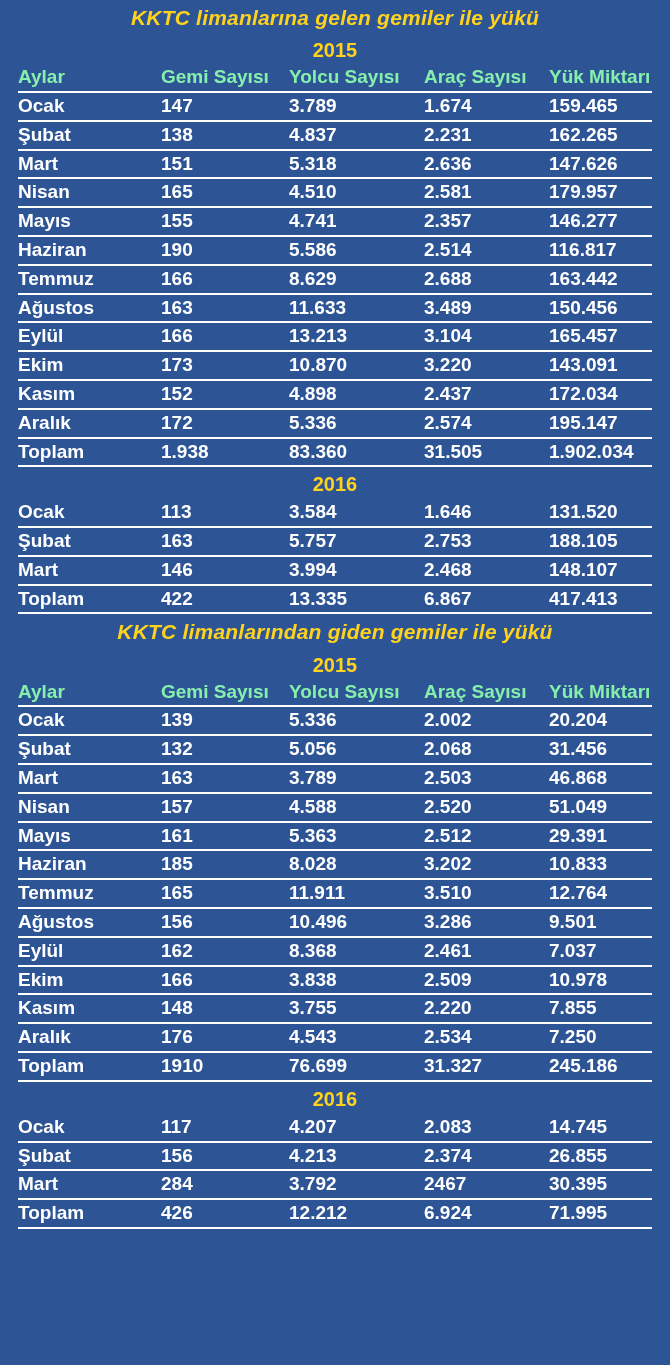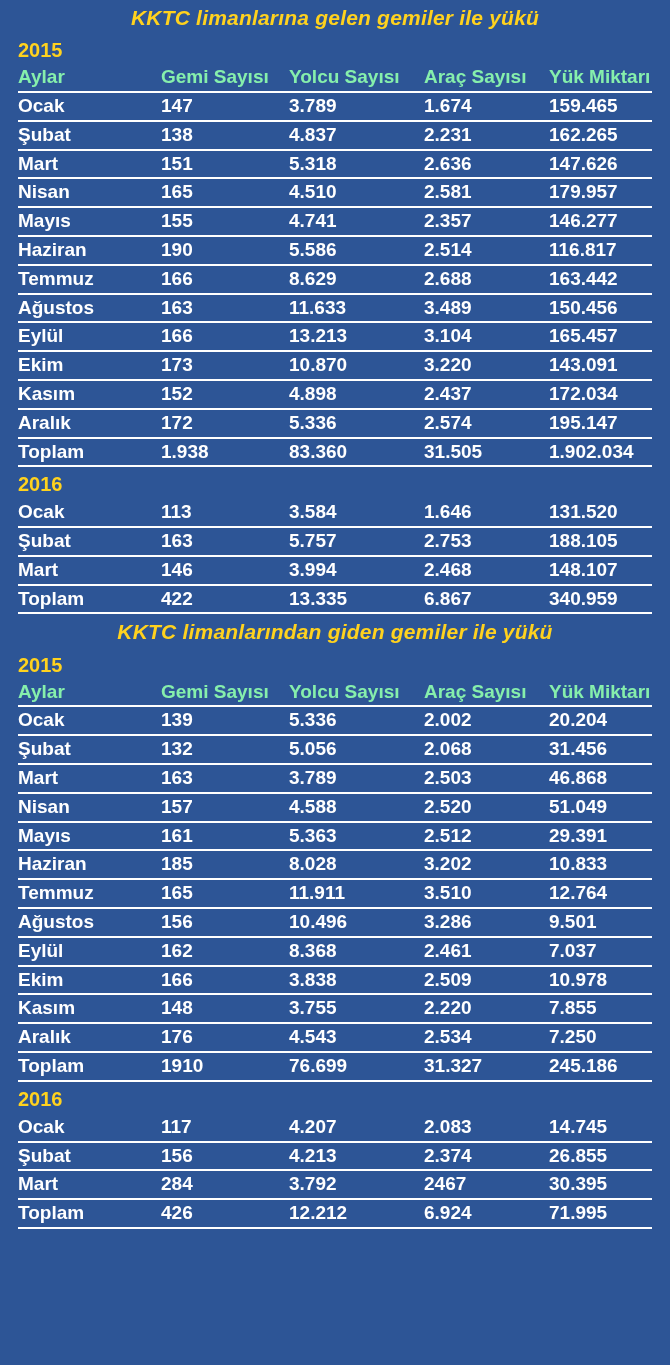--- a/index.html
+++ b/index.html
@@ -30,20 +30,21 @@
     letter-spacing: 0.2px;
     padding: 6px 0 4px 0;
     line-height: 1.1;
   }
   .year-label {
     color: #ffd21e;
     font-size: 20px;
     font-weight: bold;
     padding: 6px 0 3px 0;
     line-height: 1.15;
+    text-align: center;
   }
   table.data {
     width: 100%;
     border-collapse: collapse;
     table-layout: fixed;
   }
   table.data col.c0 { width: 143px; }
   table.data col.c1 { width: 128px; }
   table.data col.c2 { width: 135px; }
   table.data col.c3 { width: 125px; }
@@ -226,21 +227,21 @@
               <td>146</td>
               <td>3.994</td>
               <td>2.468</td>
               <td>148.107</td>
             </tr>
           <tr class="total">
               <td>Toplam</td>
               <td>422</td>
               <td>13.335</td>
               <td>6.867</td>
-              <td>340.959</td>
+              <td>417.413</td>
             </tr>
         </tbody>
       </table>
     </div>
   </div>
 
   <div class="section">
     <div class="section-title">KKTC limanlarından giden gemiler ile yükü</div>
 
     <div class="block">

